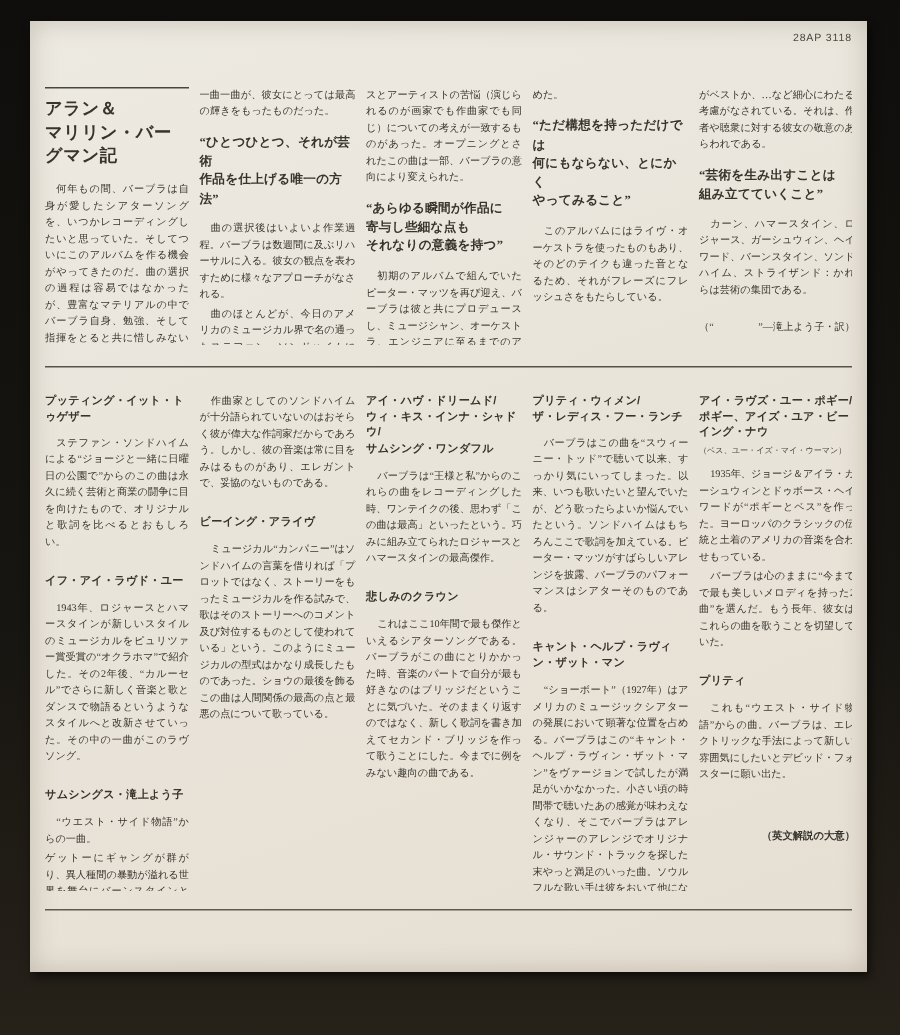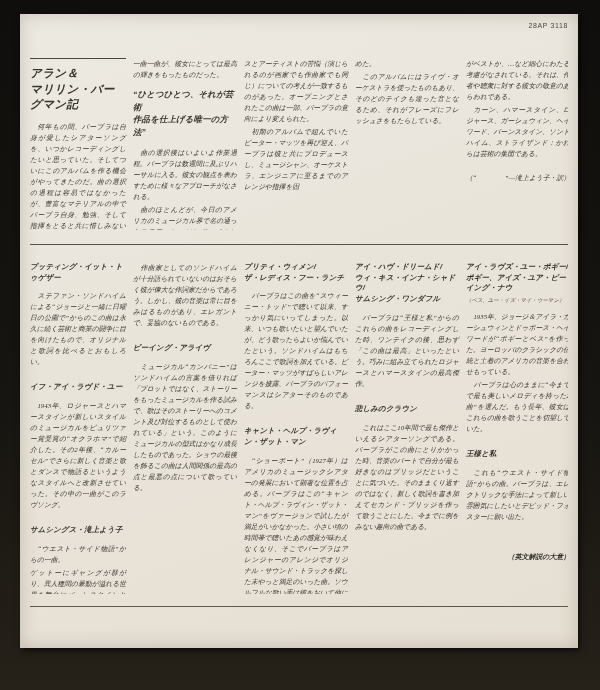--- a/index.html
+++ b/index.html
@@ -28,21 +28,21 @@
     text-align:right;
     font-family:"Liberation Sans", sans-serif;
     font-size:7px;letter-spacing:.6px;
     color:#4c473e;
     height:14px;
     margin-bottom:22px;
   }
   .cols{display:flex;gap:7px;}
   .top-cols{height:172px;overflow:hidden;}
   .bottom-cols{height:332px;overflow:hidden;}
-  .col{box-sizing:border-box;font-style:italic;}
+  .col{box-sizing:border-box;}
   .w1{width:96px;flex:none;}
   .w2{width:104px;flex:none;}
   .rule{
     border:none;border-top:1px solid #56524a;
     margin:14px 0 0 0;height:0;
   }
   .rule2{
     border:none;border-top:1px solid #5e594f;
     margin:12px 0 0 0;height:0;
   }
@@ -109,29 +109,37 @@
     <div class="col w2">
       <div class="para">一曲一曲が、彼女にとっては最高の輝きをもったものだった。</div>
       <div class="quote pre">“ひとつひとつ、それが芸術
 作品を仕上げる唯一の方法”</div>
       <div class="para indent">曲の選択後はいよいよ作業過程。バーブラは数週間に及ぶリハーサルに入る。彼女の観点を表わすために様々なアプローチがなされる。</div>
       <div class="para indent">曲のほとんどが、今日のアメリカのミュージカル界で名の通ったステファン・ソンドハイムによる作品であったことは当り前といえよう。</div>
 
     </div>
     <div class="col w2">
       <div class="para">スとアーティストの苦悩（演じられるのが画家でも作曲家でも同じ）についての考えが一致するものがあった。オープニングとされたこの曲は一部、バーブラの意向により変えられた。</div>
+      <div class="quote pre">“あらゆる瞬間が作品に
+寄与し些細な点も
+それなりの意義を持つ”</div>
       <div class="para indent">初期のアルバムで組んでいたピーター・マッツを再び迎え、バーブラは彼と共にプロデュースし、ミュージシャン、オーケストラ、エンジニアに至るまでのアレンジや指揮を固</div>
     </div>
     <div class="col w2">
       <div class="para">めた。</div>
+      <div class="quote pre">“ただ構想を持っただけでは
+何にもならない、とにかく
+やってみること”</div>
       <div class="para indent">このアルバムにはライヴ・オーケストラを使ったものもあり、そのどのテイクも違った音となるため、それがフレーズにフレッシュさをもたらしている。</div>
 
     </div>
     <div class="col w2">
       <div class="para">がベストか、…など細心にわたる考慮がなされている。それは、作者や聴衆に対する彼女の敬意のあらわれである。</div>
+      <div class="quote pre">“芸術を生み出すことは
+組み立てていくこと”</div>
       <div class="para indent">カーン、ハマースタイン、ロジャース、ガーシュウィン、ヘイワード、バーンスタイン、ソンドハイム、ストライザンド：かれらは芸術の集団である。</div>
       <div class="credit">
         <span>（“</span>
         <span>”―滝上よう子・訳）</span>
       </div>
     </div>
   </div>
 
   <div class="rule"></div>
 
@@ -147,44 +155,44 @@
       <div class="para indent">“ウエスト・サイド物語”からの一曲。</div>
       <div class="para">ゲットーにギャングが群がり、異人種間の暴動が溢れる世界を舞台にバーンスタインとソンドハイムはたくましいほど詩的に、激しいほどの希望を満たしたこの曲を作った。28年経てもパーフェクトによみがえる。</div>
     </div>
     <div class="col w2">
       <div class="para indent">作曲家としてのソンドハイムが十分語られていないのはおそらく彼が偉大な作詞家だからであろう。しかし、彼の音楽は常に目をみはるものがあり、エレガントで、妥協のないものである。</div>
       <div class="gap"></div>
       <div class="bh">ビーイング・アライヴ</div>
       <div class="para indent">ミュージカル“カンパニー”はソンドハイムの言葉を借りれば「プロットではなく、ストーリーをもったミュージカルを作る試みで、歌はそのストーリーへのコメント及び対位するものとして使われている」という。このようにミュージカルの型式はかなり成長したものであった。ショウの最後を飾るこの曲は人間関係の最高の点と最悪の点について歌っている。</div>
     </div>
     <div class="col w2">
-      <div class="bh pre">プリティ・ウィメン/
-ザ・レディス・フー・ランチ</div>
-      <div class="para indent">バーブラはこの曲を“スウィーニー・トッド”で聴いて以来、すっかり気にいってしまった。以来、いつも歌いたいと望んでいたが、どう歌ったらよいか悩んでいたという。ソンドハイムはもちろんここで歌詞を加えている。ピーター・マッツがすばらしいアレンジを披露、バーブラのパフォーマンスはシアターそのものである。</div>
-      <div class="gap"></div>
-      <div class="bh">キャント・ヘルプ・ラヴィン・ザット・マン</div>
-      <div class="para indent">“ショーボート”（1927年）はアメリカのミュージックシアターの発展において顕著な位置を占める。バーブラはこの“キャント・ヘルプ・ラヴィン・ザット・マン”をヴァージョンで試したが満足がいかなかった。小さい頃の時間帯で聴いたあの感覚が味わえなくなり、そこでバーブラはアレンジャーのアレンジでオリジナル・サウンド・トラックを探した末やっと満足のいった曲。ソウルフルな歌い手は彼をおいて他にない、スティーヴィー・ワンダーである。</div>
-    </div>
-    <div class="col w2">
       <div class="bh pre">アイ・ハヴ・ドリームド/
 ウィ・キス・インナ・シャドウ/
 サムシング・ワンダフル</div>
       <div class="para indent">バーブラは“王様と私”からのこれらの曲をレコーディングした時、ワンテイクの後、思わず「この曲は最高」といったという。巧みに組み立てられたロジャースとハマースタインの最高傑作。</div>
       <div class="gap"></div>
       <div class="bh">悲しみのクラウン</div>
       <div class="para indent">これはここ10年間で最も傑作といえるシアターソングである。バーブラがこの曲にとりかかった時、音楽のパートで自分が最も好きなのはブリッジだということに気づいた。そのままくり返すのではなく、新しく歌詞を書き加えてセカンド・ブリッジを作って歌うことにした。今までに例をみない趣向の曲である。</div>
     </div>
     <div class="col w2">
+      <div class="bh pre">プリティ・ウィメン/
+ザ・レディス・フー・ランチ</div>
+      <div class="para indent">バーブラはこの曲を“スウィーニー・トッド”で聴いて以来、すっかり気にいってしまった。以来、いつも歌いたいと望んでいたが、どう歌ったらよいか悩んでいたという。ソンドハイムはもちろんここで歌詞を加えている。ピーター・マッツがすばらしいアレンジを披露、バーブラのパフォーマンスはシアターそのものである。</div>
+      <div class="gap"></div>
+      <div class="bh">キャント・ヘルプ・ラヴィン・ザット・マン</div>
+      <div class="para indent">“ショーボート”（1927年）はアメリカのミュージックシアターの発展において顕著な位置を占める。バーブラはこの“キャント・ヘルプ・ラヴィン・ザット・マン”をヴァージョンで試したが満足がいかなかった。小さい頃の時間帯で聴いたあの感覚が味わえなくなり、そこでバーブラはアレンジャーのアレンジでオリジナル・サウンド・トラックを探した末やっと満足のいった曲。ソウルフルな歌い手は彼をおいて他にない、スティーヴィー・ワンダーである。</div>
+    </div>
+    <div class="col w2">
       <div class="bh pre">アイ・ラヴズ・ユー・ポギー/
 ポギー、アイズ・ユア・ビーイング・ナウ</div>
       <div class="bh-sub">（ベス、ユー・イズ・マイ・ウーマン）</div>
       <div class="para indent">1935年、ジョージ＆アイラ・ガーシュウィンとドゥボース・ヘイワードが“ポギーとベス”を作った。ヨーロッパのクラシックの伝統と土着のアメリカの音楽を合わせもっている。</div>
       <div class="para indent">バーブラは心のままに“今までで最も美しいメロディを持った2曲”を選んだ。もう長年、彼女はこれらの曲を歌うことを切望していた。</div>
       <div class="gap"></div>
-      <div class="bh">王様と私</div>
+      <div class="bh">プリティ</div>
       <div class="para indent">これも“ウエスト・サイド物語”からの曲。バーブラは、エレクトリックな手法によって新しい雰囲気にしたいとデビッド・フォスターに願い出た。</div>
       <div class="note">（英文解説の大意）</div>
     </div>
   </div>
 
   <div class="rule2"></div>
 
 </div>
 
 </body></html>

